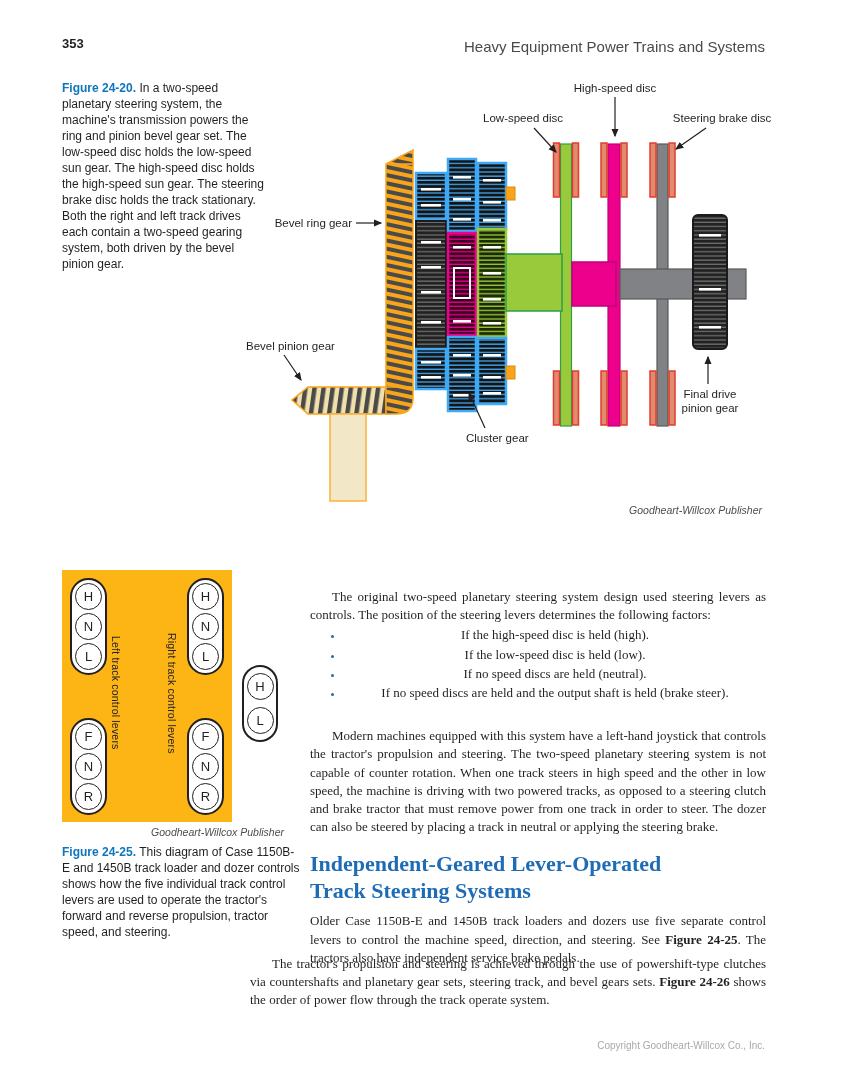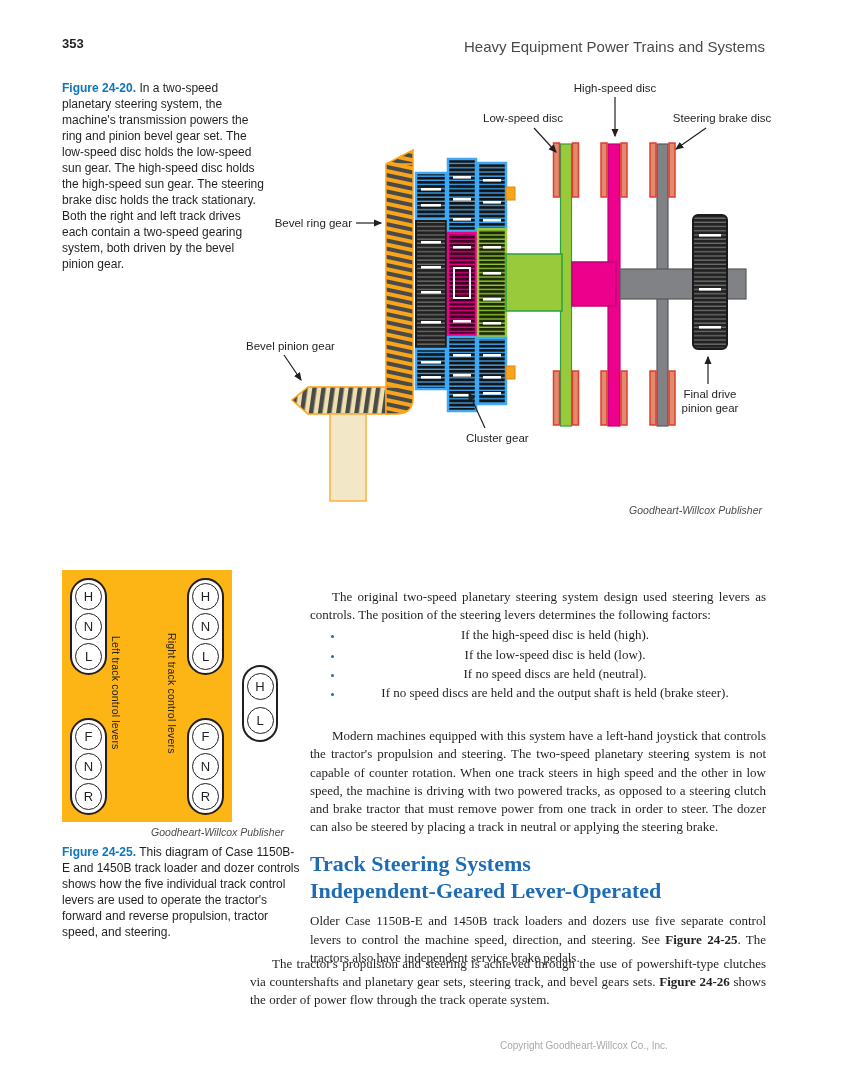--- a/index.html
+++ b/index.html
@@ -49,21 +49,21 @@
   .cap25{position:absolute;top:274px;left:0;width:238px;}
 
   
   .bodycol{position:absolute;left:310px;top:563px;width:456px;font-family:"Liberation Serif",serif;font-size:13px;line-height:18.2px;text-align:justify;}
   .bodycol p.ind{text-indent:22px;margin-top:25px;}
   .bullets{list-style:disc;margin:2px 0 2px 0;padding-left:34px;text-align:center;}
   .bullets li{margin:1px 0;}
   .bullets li::marker{color:var(--bullet_blue);font-size:11px;}
   .h2{font-family:"Liberation Serif",serif;font-weight:bold;color:var(--heading_blue);font-size:22px;line-height:27px;margin:14px 0 8px 0;text-align:left;}
   .para-wide{position:absolute;left:250px;top:955px;width:516px;font-family:"Liberation Serif",serif;font-size:13px;line-height:18.2px;text-align:justify;text-indent:22px;}
-  .footer{position:absolute;left:500px;top:1040px;width:265px;font-size:10px;color:var(--footer_gray);}
+  .footer{position:absolute;left:500px;top:1040px;width:265px;text-align:right;font-size:10px;color:var(--footer_gray);}
 </style>
 </head>
 <body>
 
 <div class="page-num">353</div>
 <div class="running-head">Heavy Equipment Power Trains and Systems</div>
 
 <div class="caption cap24">
   <strong class="figlabel">Figure 24-20.</strong>
   <span>In a two-speed planetary steering system, the machine's transmission powers the ring and pinion bevel gear set. The low-speed disc holds the low-speed sun gear. The high-speed disc holds the high-speed sun gear. The steering brake disc holds the track stationary. Both the right and left track drives each contain a two-speed gearing system, both driven by the bevel pinion gear.</span>
@@ -268,21 +268,21 @@
 <div class="bodycol">
   <p class="ind">The original two-speed planetary steering system design used steering levers as controls. The position of the steering levers determines the following factors:</p>
   <ul class="bullets">
     <li>If the high-speed disc is held (high).</li>
     <li>If the low-speed disc is held (low).</li>
     <li>If no speed discs are held (neutral).</li>
     <li>If no speed discs are held and the output shaft is held (brake steer).</li>
   </ul>
   <p class="ind">Modern machines equipped with this system have a left-hand joystick that controls the tractor's propulsion and steering. The two-speed planetary steering system is not capable of counter rotation. When one track steers in high speed and the other in low speed, the machine is driving with two powered tracks, as opposed to a steering clutch and brake tractor that must remove power from one track in order to steer. The dozer can also be steered by placing a track in neutral or applying the steering brake.</p>
   <div class="h2">
+    <span style="display:block;">Independent-Geared Lever-Operated</span>
     <span style="display:block;">Track Steering Systems</span>
-    <span style="display:block;">Independent-Geared Lever-Operated</span>
   </div>
   <p><span>Older Case 1150B-E and 1450B track loaders and dozers use five separate control levers to control the machine speed, direction, and steering. See </span><strong>Figure 24-25</strong><span>. The tractors also have independent service brake pedals.</span></p>
 </div>
 
 <p class="para-wide"><span>The tractor's propulsion and steering is achieved through the use of powershift-type clutches via countershafts and planetary gear sets, steering track, and bevel gears sets. </span><strong>Figure 24-26</strong><span> shows the order of power flow through the track operate system.</span></p>
 
 <div class="footer">Copyright Goodheart-Willcox Co., Inc.</div>
 
 </body></html>

